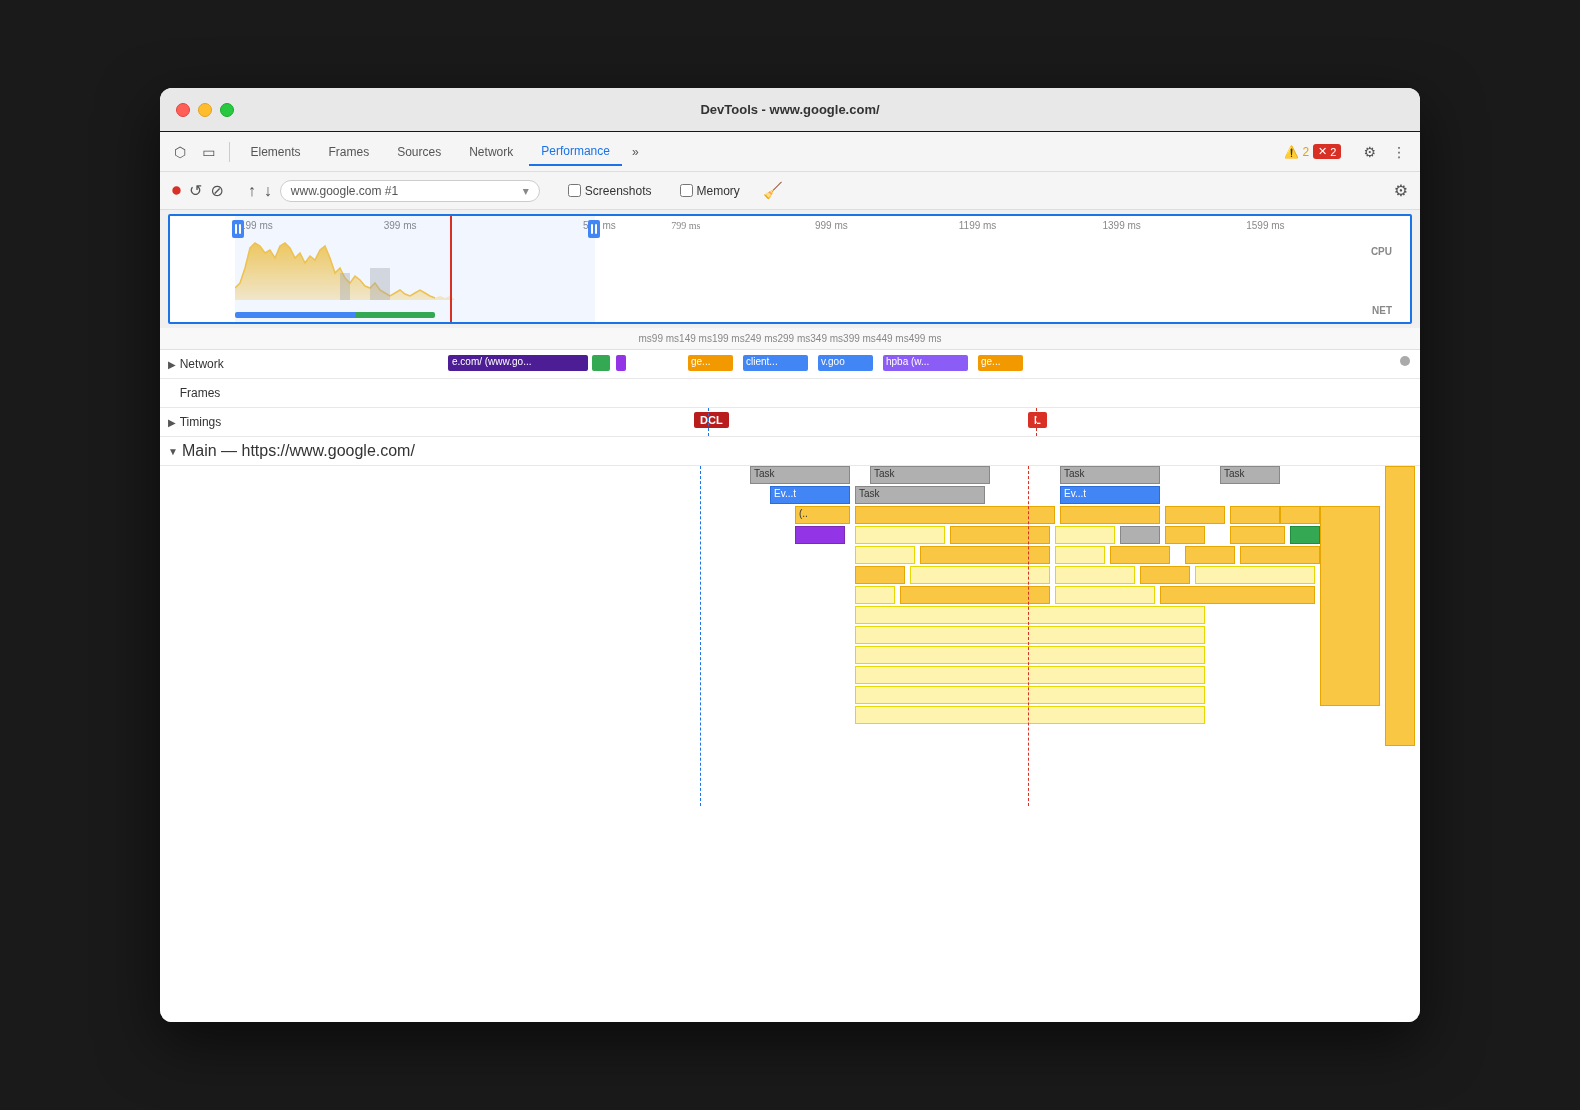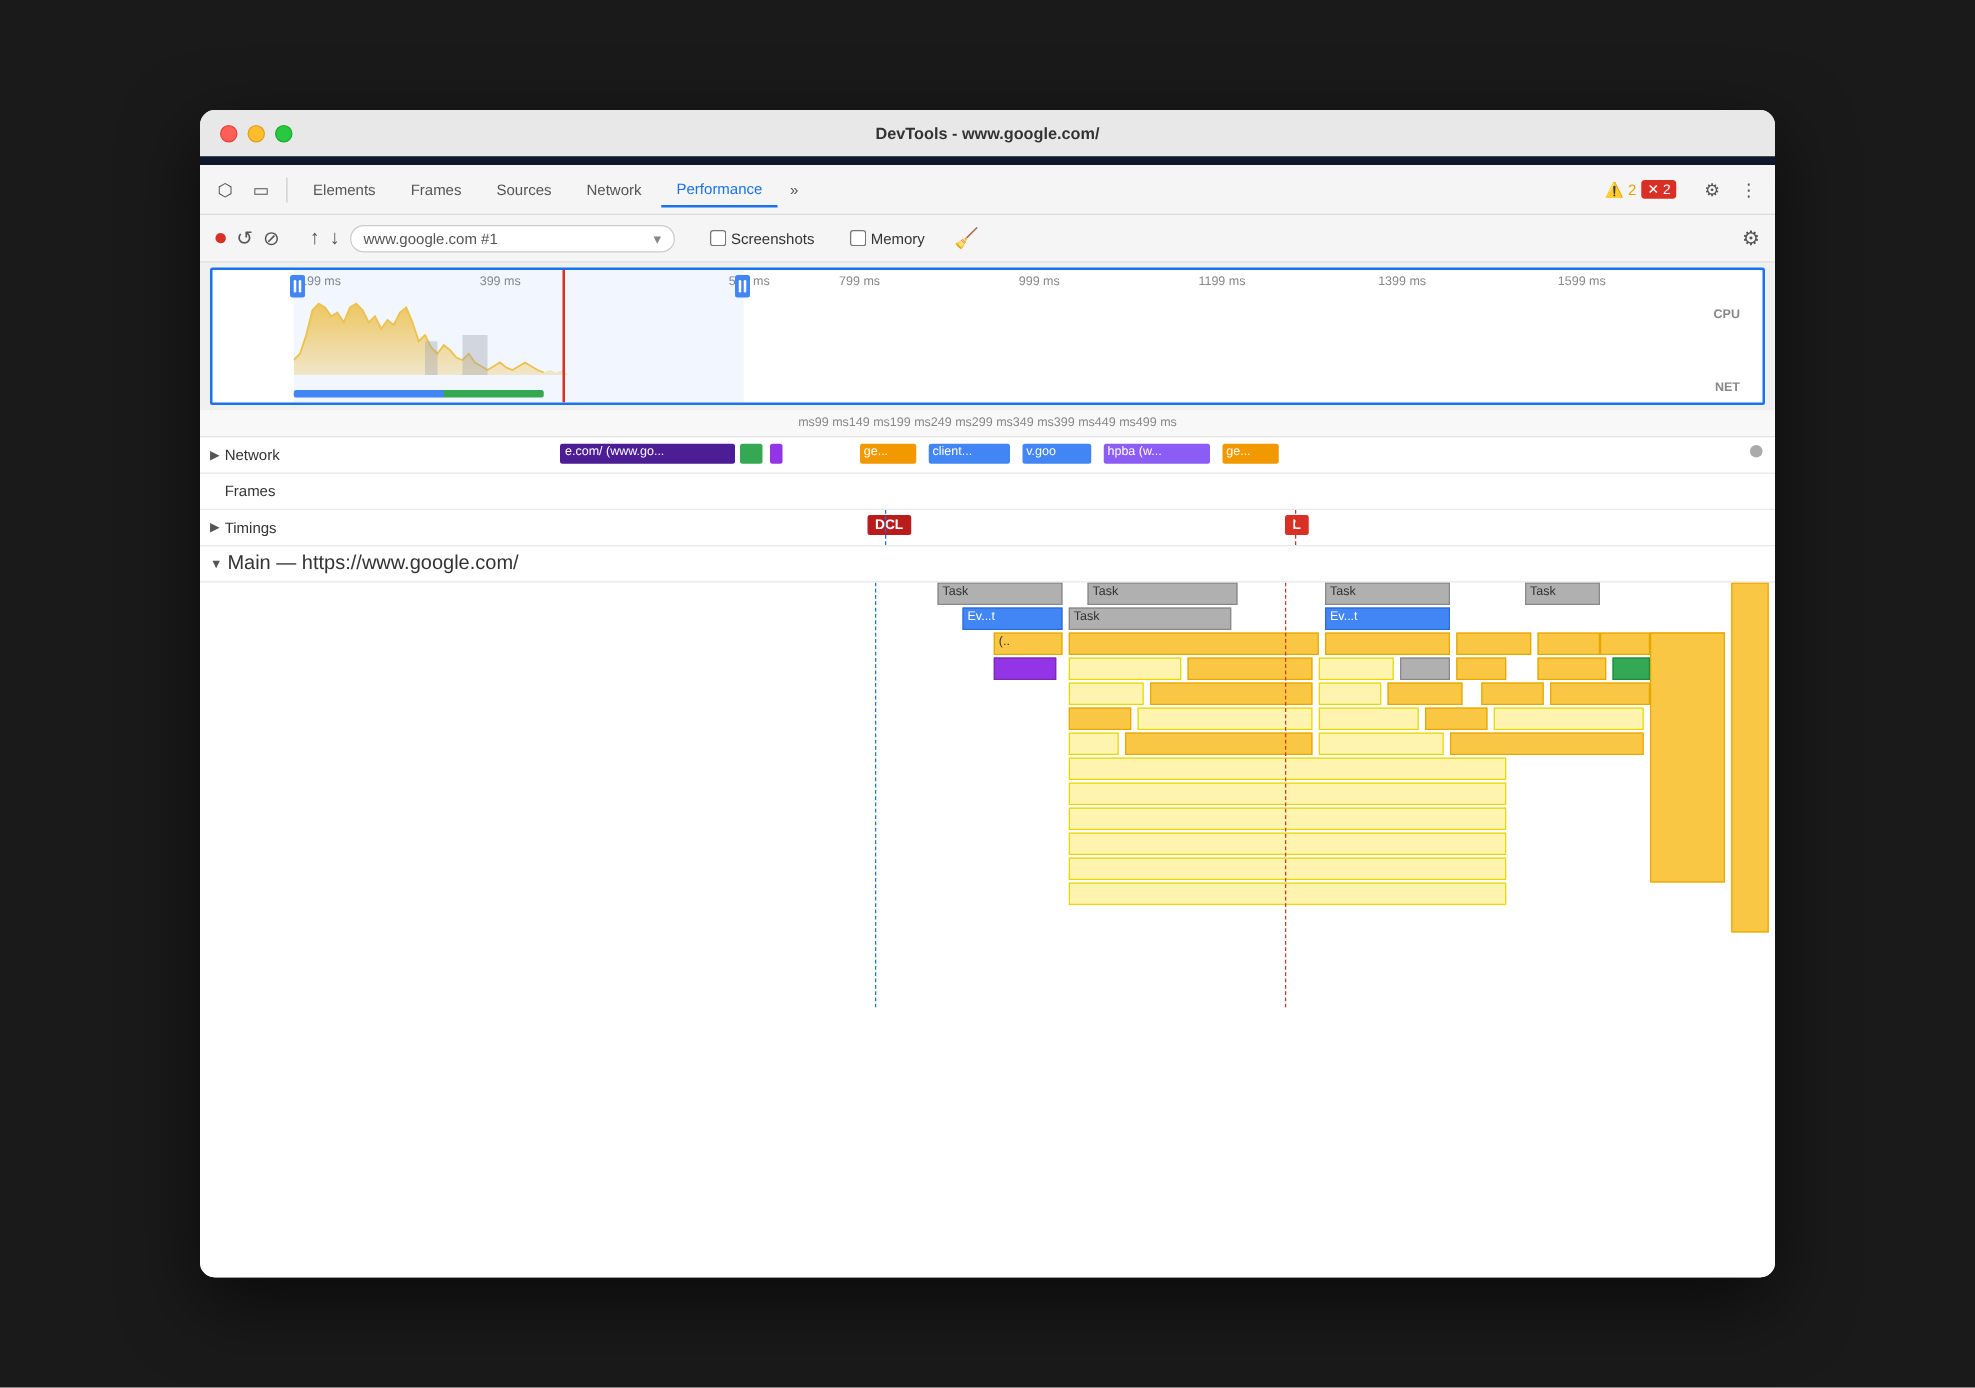--- a/index.html
+++ b/index.html
@@ -19,21 +19,21 @@
       overflow: hidden;
     }
     
     .title-bar {
       background: #e8e8e8;
       height: 44px;
       display: flex;
       align-items: center;
       justify-content: center;
       position: relative;
-      border-bottom: 7px solid #0f172a;
+      border-bottom: 1px solid #0f172a;
     }
     .traffic-lights {
       position: absolute;
       left: 16px;
       display: flex;
       gap: 8px;
     }
     .traffic-light {
       width: 14px;
       height: 14px;
@@ -339,21 +339,21 @@
             <div style="width:2px;height:10px;background:white;border-radius:1px;"></div>
             <div style="width:2px;height:10px;background:white;border-radius:1px;"></div>
           </div>
         </div>
       </div>
 
       <div style="position:absolute;top:4px;left:0;width:100%;display:flex;padding-left:70px;padding-right:20px;pointer-events:none;">
         <span style="font-size:10px;color:#888;flex:1;text-align:left;">199 ms</span>
         <span style="font-size:10px;color:#888;flex:1;text-align:left;">399 ms</span>
         <span style="font-size:10px;color:#888;flex:1;text-align:center;">599 ms</span>
-        <span style="font-size:10px;color:#888;flex:1;text-align:left;">799 ms</span>
+        <span style="font-size:10px;color:#888;flex:1;text-align:left;font-family:Liberation Serif, serif;">799 ms</span>
         <span style="font-size:10px;color:#888;flex:1;text-align:left;">999 ms</span>
         <span style="font-size:10px;color:#888;flex:1;text-align:left;">1199 ms</span>
         <span style="font-size:10px;color:#888;flex:1;text-align:left;">1399 ms</span>
         <span style="font-size:10px;color:#888;flex:1;text-align:left;">1599 ms</span>
       </div>
 
       <div style="position:absolute;right:18px;top:30px;font-size:10px;color:#888;font-weight:600;">CPU</div>
 
       <svg style="position:absolute;left:65px;top:22px;width:350px;height:62px;" viewBox="0 0 350 62" preserveAspectRatio="none">
         <defs>

